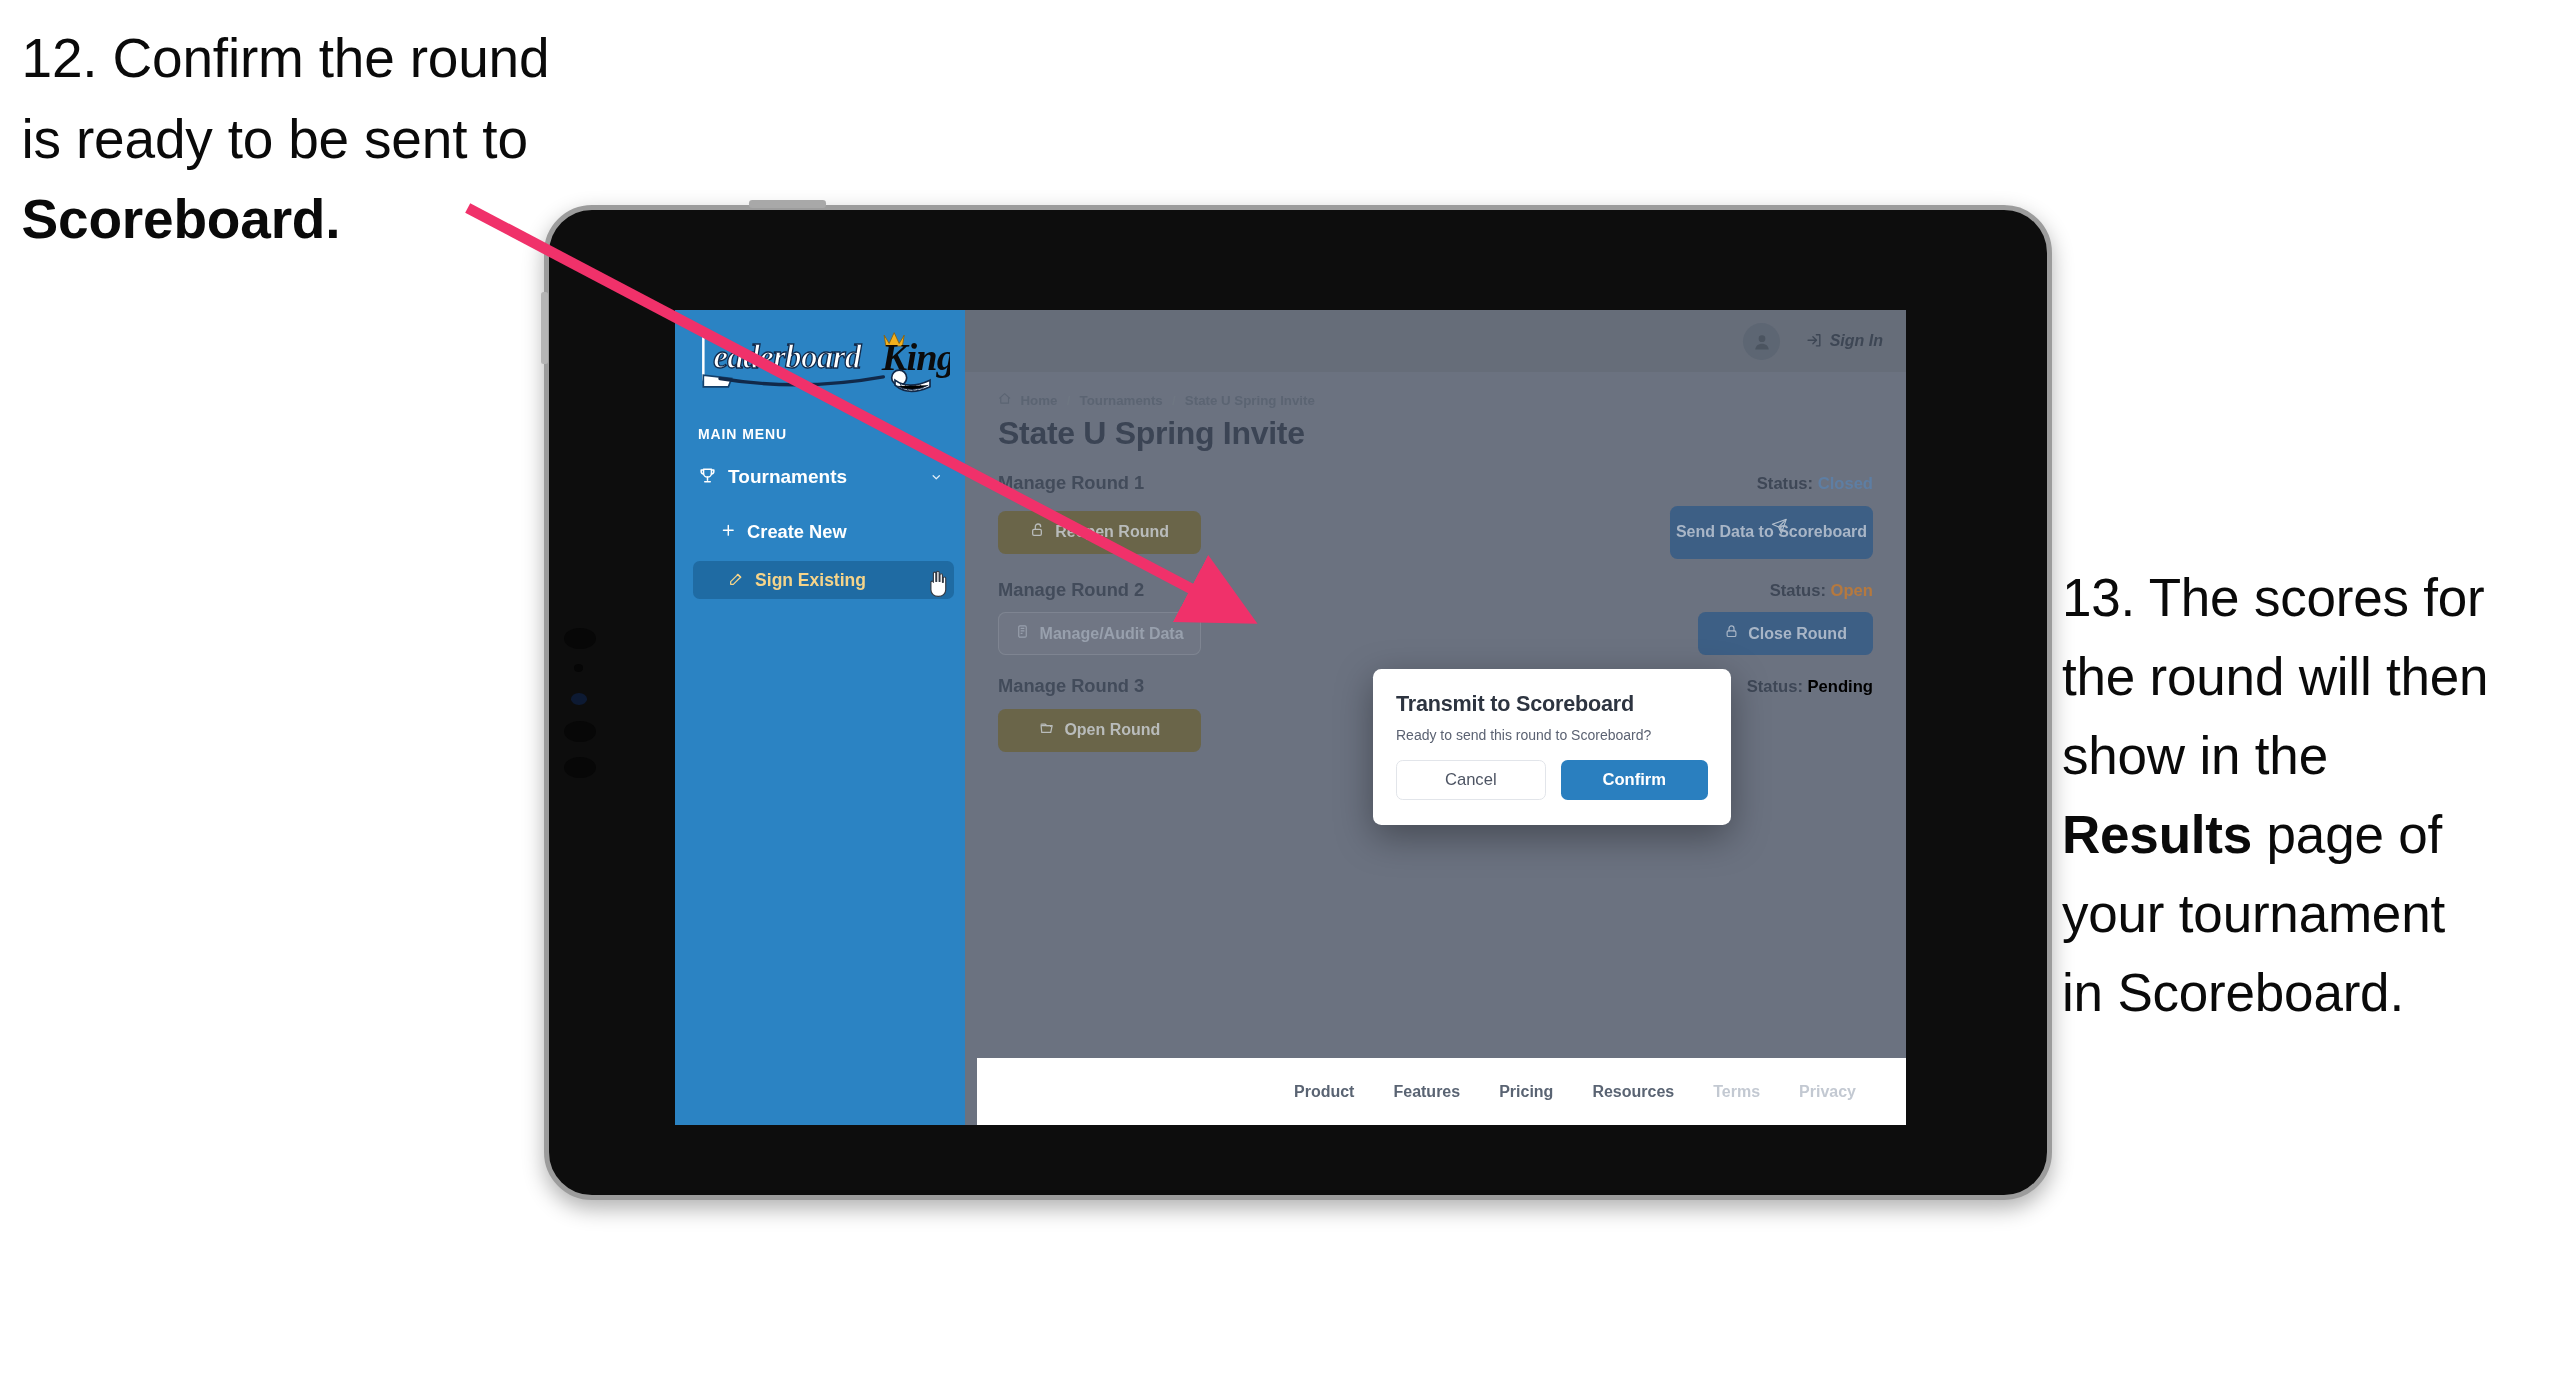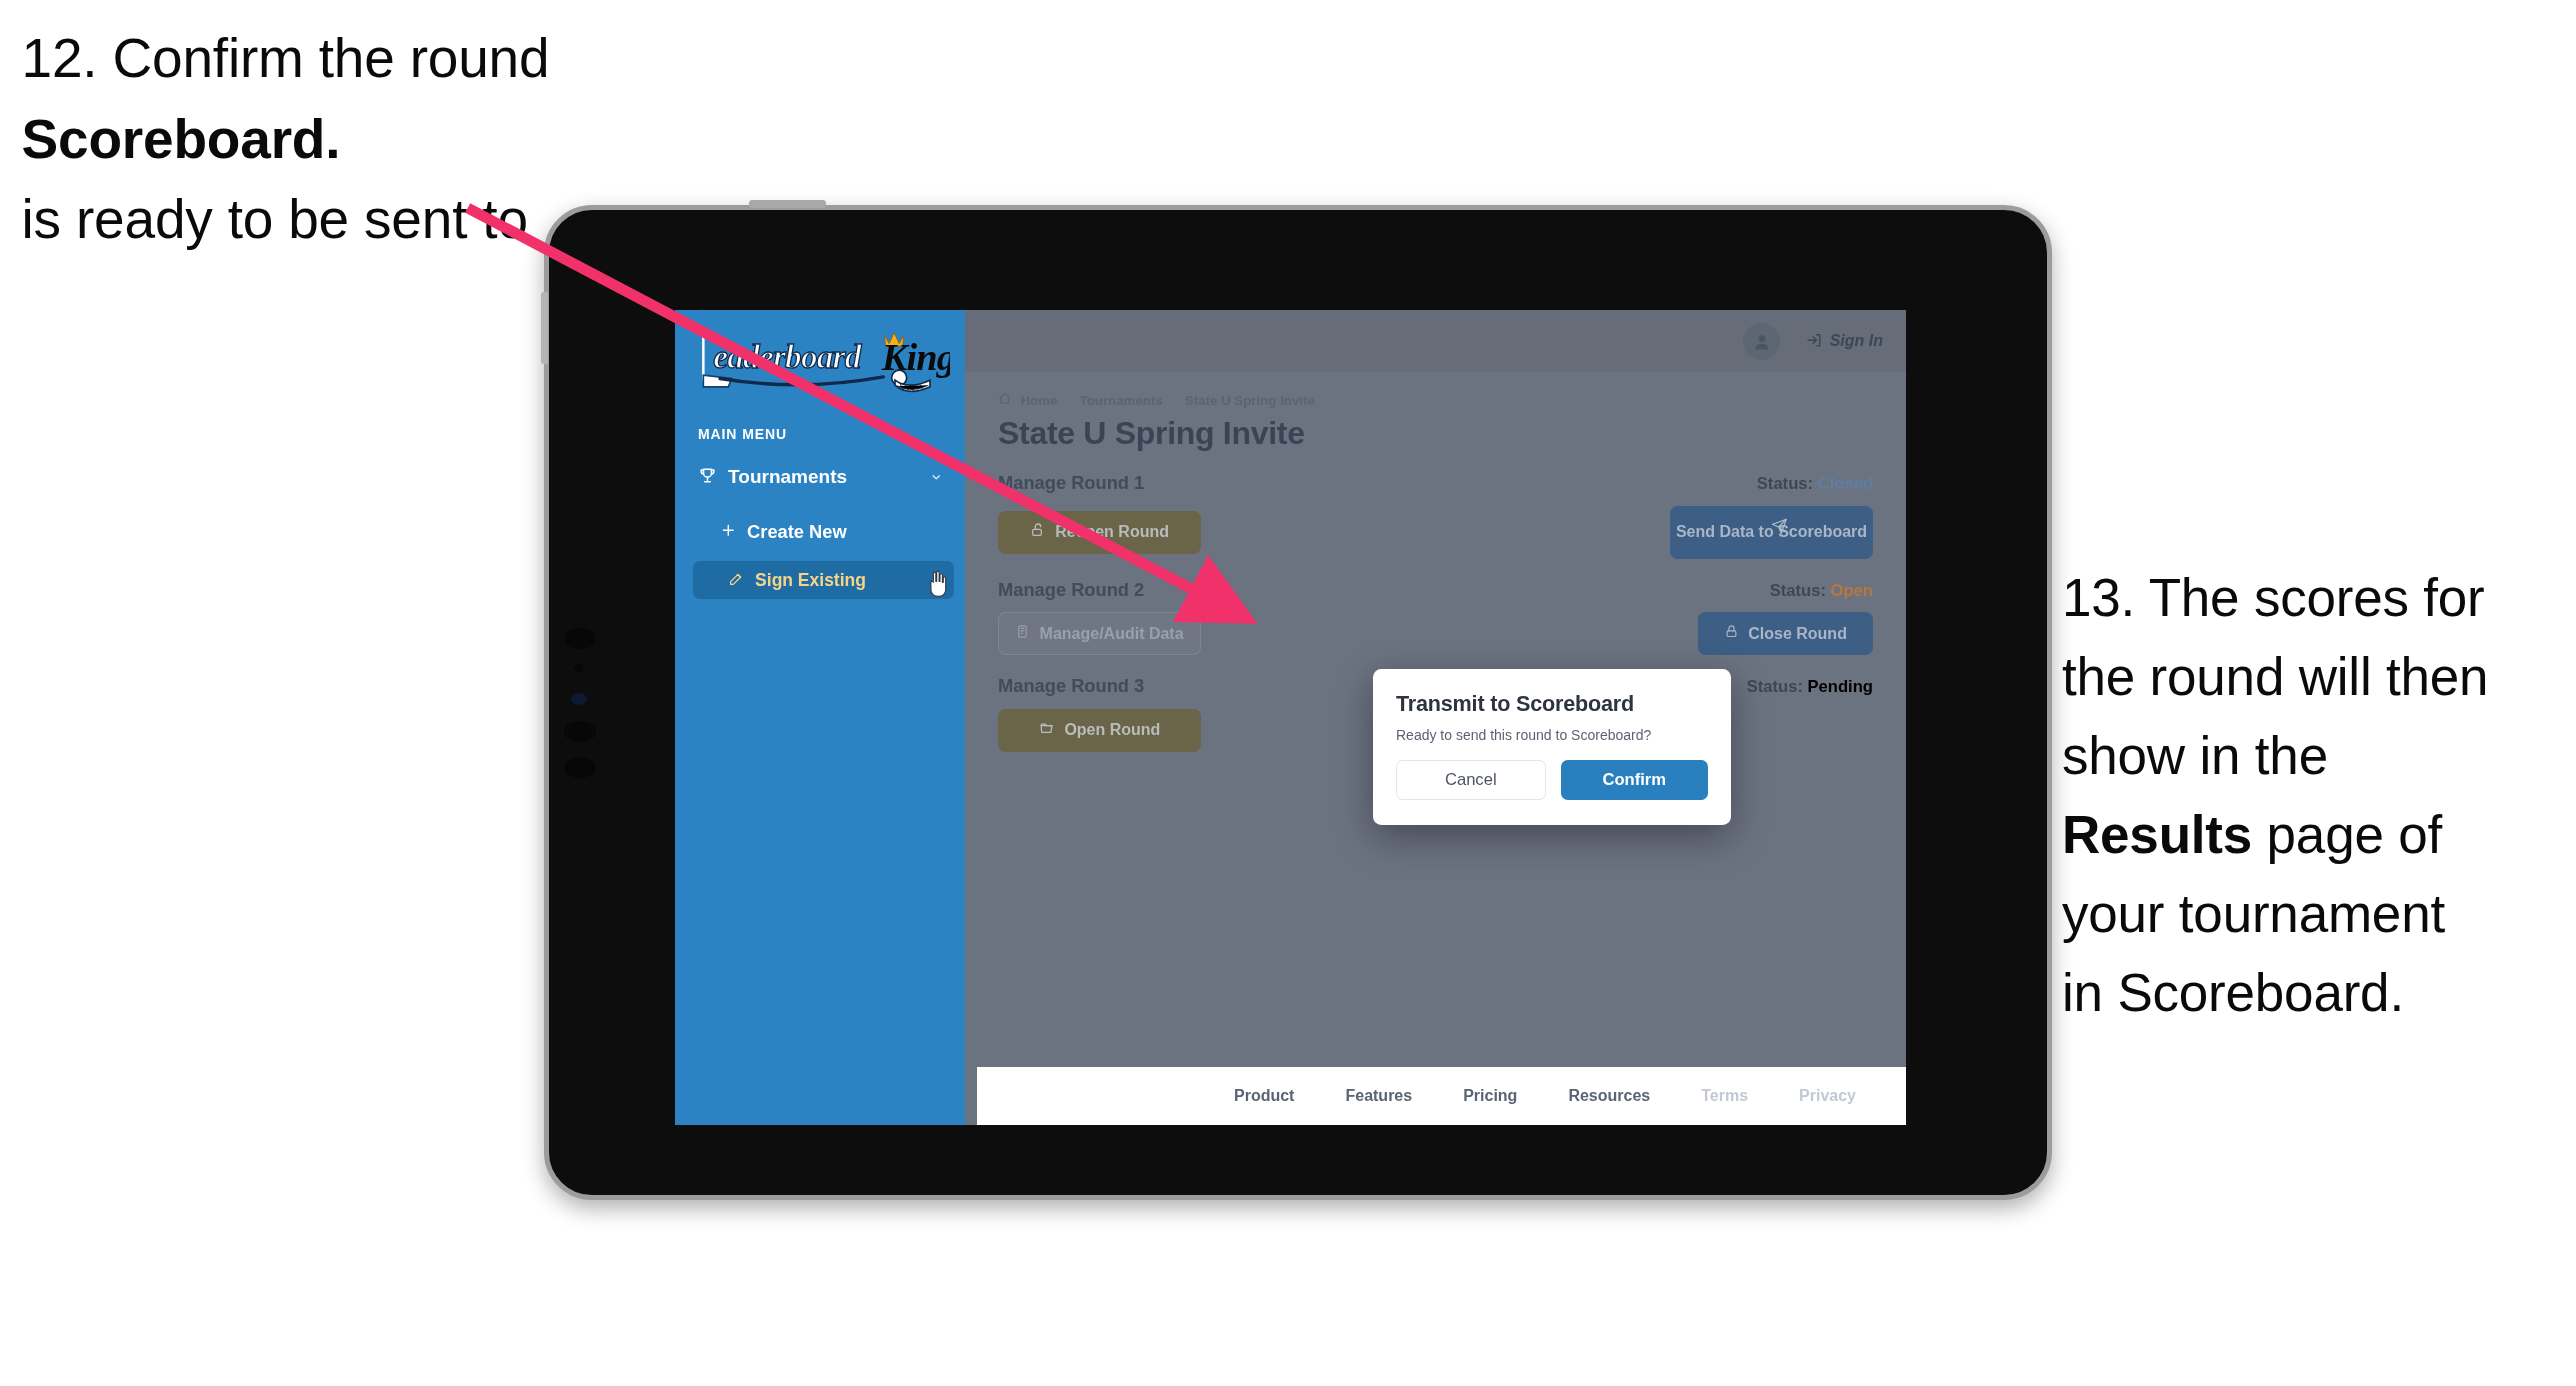--- a/index.html
+++ b/index.html
@@ -111,22 +111,22 @@
 
   .btn { display:inline-flex; align-items:center; justify-content:center; gap:9.2px;
          border-radius: 7.5px; font-size: 16px; font-weight:700; cursor:pointer; }
   .btn-olive   { background:#6a6549; color:#b9bcbb; width: 203px; height: 43px; }
   .btn-ghost   { background: rgba(255,255,255,0.035); color:#98a0ad; width: 203px; height: 43px;
                  border: 0.8px solid rgba(255,255,255,0.10); }
   .btn-blue    { background:#3d5f85; color:#a9b6c7; width: 203px; height: 53px; }
   .btn-blue-sm { background:#3d5f85; color:#a9b6c7; width: 175px; height: 43px; }
 
   #footer {
-    position:absolute; left:12px; right:0; bottom:0; height:58px; background:#fff;
-    display:flex; align-items:center; justify-content:flex-end; gap:51px; padding-right: 50px;
+    position:absolute; left:12px; right:0; bottom:0; height:67px; background:#fff;
+    display:flex; align-items:center; justify-content:flex-end; gap:39px; padding-right: 50px;
   }
   #footer a { font-size: 16px; font-weight:600; color:#5a6473; text-decoration:none; }
   #footer a.dim { color:#c3c9d2; }
 
   
   #modal-overlay { position:absolute; inset:0; background: rgba(20,24,31,0.0); }
   #modal {
     position:absolute; left: 408px; top: 359px; width: 358px;
     background:#fff; border-radius: 8.3px; padding: 21.6px 23px 25px 23px;
     box-shadow: 0 11.6px 37px rgba(0,0,0,0.35);
@@ -145,22 +145,22 @@
     font-family:"Liberation Sans", sans-serif;
   }
 </style>
 </head>
 <body>
 
 <div id="stage">
 
   <div class="caption" id="caption-left">
     <div>12. Confirm the round</div>
+    <div>is ready to be sent to</div>
     <div><b>Scoreboard.</b></div>
-    <div>is ready to be sent to</div>
   </div>
 
   <div class="caption" id="caption-right">
     <div>13. The scores for</div>
     <div>the round will then</div>
     <div>show in the</div>
     <div><b>Results</b><span> page of</span></div>
     <div>your tournament</div>
     <div>in Scoreboard.</div>
   </div>

